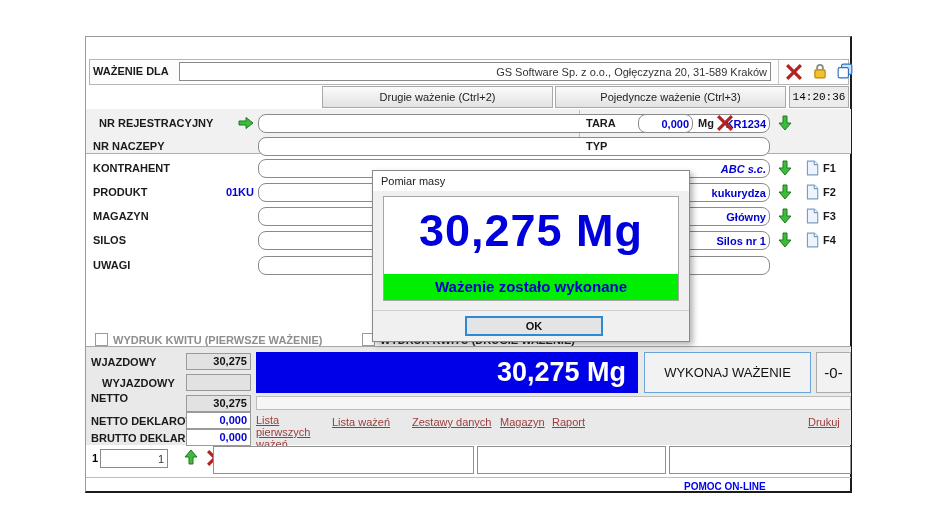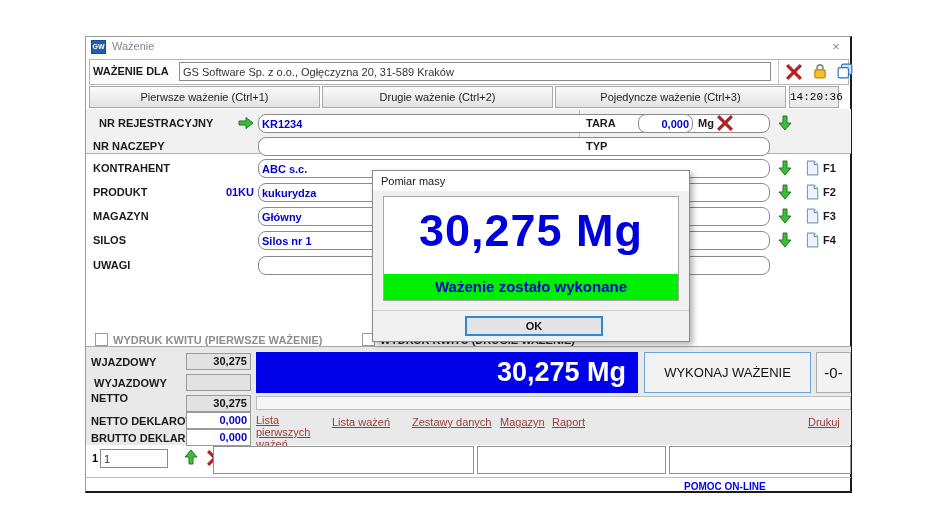--- a/index.html
+++ b/index.html
@@ -15,31 +15,31 @@
   .appicon { left:5px; top:3px; width:15px; height:14px; background:#1e5fb4; border:1px solid #16489a;
              color:#fff; font-size:7px; font-weight:bold; text-align:center; line-height:12px; }
   .apptitle { left:26px; top:3px; font-size:11px; color:#7b8794; }
   .closebtn { left:739px; top:1px; width:22px; height:17px; text-align:center; font-size:13px; color:#8a8a8a; line-height:17px; cursor:default; }
 
   
   .hdrbox { left:3px; top:22px; width:760px; height:26px; border:1px solid #b5b5b5; background:#fdfdfd; }
   .lbl { font-size:11px; font-weight:bold; color:#1a1a1a; white-space:nowrap; }
   .hdrlbl { left:7px; top:28px; }
   input.inp { position:absolute; height:19px; border:1px solid #8a8a8a; background:#ffffff;
-              font-family:"Liberation Sans",sans-serif; font-size:11px; color:#333; padding:0 3px; }
+              font-family:"Liberation Sans",sans-serif; font-size:11px; color:#333; padding:0 3px;text-align:right; }
   input.blueval { color:#0000cf; font-weight:bold;border-radius:8px; }
   input.numval { text-align:right; }
   .hdrinput { left:93px; top:25px; width:592px; }
   .hdrsep { left:692px; top:23px; width:1px; height:24px; background:#c8c8c8; }
   .icon { position:absolute; width:16px; height:16px; }
 
   
   .tab { top:49px; height:22px; border:1px solid #a8a8a8; background:linear-gradient(#fbfbfb,#e2e2e2);
          font-size:11px; color:#222; text-align:center; line-height:20px; cursor:default; }
-  .clock { left:703px; top:49px; width:50px; height:22px; border:1px solid #a8a8a8; background:#ececec;
+  .clock { left:703px; top:49px; width:60px; height:22px; border:1px solid #a8a8a8; background:#ececec;
            font-family:"Liberation Mono","DejaVu Sans Mono",monospace; font-size:11px; text-align:center; line-height:20px; }
 
   
   .regsec { left:0; top:72px; width:765px; height:45px; background:#f1f1f1; border-bottom:1px solid #b0b0b0; }
   .vsep { left:493px; top:73px; width:1px; height:44px; background:#c0c0c0; }
 
   
   .code { position:absolute; width:48px; text-align:right; font-size:11px; font-weight:bold; color:#0000cf; }
   .fkey { position:absolute; font-size:11px; font-weight:bold; color:#1a1a1a; }
 
@@ -86,43 +86,37 @@
   .msep { left:0; top:139px; width:100%; height:1px; background:#cfcfcf; }
   .okbtn { left:92px; top:145px; width:138px; height:20px; background:#e4e4e4; border:2px solid #2b8ad6;
            font-size:11px; font-weight:bold; color:#111; text-align:center; line-height:16px; cursor:default; }
 </style>
 </head>
 <body>
 
 <div id="stage">
   <div id="win">
 
-    <div class="abs titlebar">
-      <div class="abs appicon">GW</div>
-      <div class="abs apptitle">Ważenie</div>
-      <div class="abs closebtn">×</div>
-    </div>
 
     <div class="abs hdrbox"></div>
     <div class="abs lbl hdrlbl">WAŻENIE DLA</div>
     <input class="inp hdrinput" value="GS Software Sp. z o.o., Ogłęczyzna 20, 31-589 Kraków" style="">
     <div class="abs hdrsep"></div>
     <svg class="icon" style="left:700px;top:27px" viewBox="0 0 14 14">
         <path d="M2 0 L7 5 12 0 14 2 9 7 14 12 12 14 7 9 2 14 0 12 5 7 0 2z" fill="#b22222"></path>
       </svg>
     <svg class="icon" style="left:726px;top:26px" viewBox="0 0 14 14">
         <path d="M4.5 7 V4.2 a2.5 2.5 0 0 1 5 0 V7" fill="none" stroke="#8a8a8a" stroke-width="1.6"></path>
         <rect x="2.5" y="6" width="9" height="7" rx="1" fill="#f2c12e" stroke="#b8860b"></rect>
       </svg>
     <svg class="icon" style="left:751px;top:26px" viewBox="0 0 14 14">
         <rect x="4" y="1" width="9" height="9" rx="1.5" fill="#cfe4f7" stroke="#2a6fc9"></rect>
         <rect x="1" y="4" width="9" height="9" rx="1.5" fill="#ffffff" stroke="#2a6fc9"></rect>
       </svg>
 
-    <div class="abs tab" style="left:3px;width:231px">Pierwsze ważenie (Ctrl+1)</div>
     <div class="abs tab" style="left:236px;width:231px">Drugie ważenie (Ctrl+2)</div>
     <div class="abs tab" style="left:469px;width:231px">Pojedyncze ważenie (Ctrl+3)</div>
     <div class="abs clock">14:20:36</div>
 
     <div class="abs regsec"></div>
     <div class="abs vsep"></div>
 
     <div class="abs lbl" style="left:13px;top:80px">NR REJESTRACYJNY</div>
     <svg class="icon" style="left:152px;top:78px" viewBox="0 0 16 14">
         <path d="M1 5 h7 V1.5 L15 7 8 12.5 V9 H1 z" fill="#3fba3f" stroke="#1c7a1c"></path>
@@ -139,21 +133,21 @@
         <path d="M2 0 L7 5 12 0 14 2 9 7 14 12 12 14 7 9 2 14 0 12 5 7 0 2z" fill="#b22222"></path>
       </svg>
 
     <div class="abs lbl" style="left:7px;top:103px">NR NACZEPY</div>
     <input class="inp blueval" style="left: 172px; top: 100px; width: 512px;" value="">
 
     <div class="abs lbl" style="left:500px;top:103px">TYP</div>
 
     <div class="abs lbl" style="left:7px;top:125px">KONTRAHENT</div>
     <div class="code" style="left:120px;top:125px"></div>
-    <input class="inp blueval" style="left: 172px; top: 122px; width: 512px;" value="ABC s.c.">
+    <input class="inp blueval" style="left: 172px; top: 122px; width: 512px; font-style: italic;" value="ABC s.c.">
     <svg class="icon" style="left:691px;top:123px" viewBox="0 0 14 16">
         <path d="M5 1 h4 v7 h4 L7 15 1 8 h4 z" fill="#3fba3f" stroke="#1c7a1c"></path>
       </svg>
     <svg class="icon" style="left:718px;top:123px" viewBox="0 0 14 14">
         <path d="M3 1 h6 l3 3 v9 H3 z" fill="#eef4fb" stroke="#7a9cc6"></path>
         <path d="M9 1 v3 h3" fill="#ffffff" stroke="#7a9cc6"></path>
       </svg>
     <div class="fkey" style="left:737px;top:125px">F1</div>
 
     <div class="abs lbl" style="left:7px;top:149px">PRODUKT</div>
@@ -194,21 +188,21 @@
     <input class="inp blueval" style="left: 172px; top: 219px; width: 512px;" value="">
 
     <div class="cb" style="left:9px;top:296px"></div>
     <div class="cbl" style="left:27px;top:297px">WYDRUK KWITU (PIERWSZE WAŻENIE)</div>
     <div class="cb" style="left:276px;top:296px"></div>
     <div class="cbl" style="left:294px;top:297px;color:#2a2a2a">WYDRUK KWITU (DRUGIE WAŻENIE)</div>
 
     <div class="abs sumsec"></div>
     <div class="abs lbl" style="left:5px;top:319px">WJAZDOWY</div>
     <div class="sfield gray" style="top:316px">30,275</div>
-    <div class="abs lbl" style="left:8px;top:340px">WYJAZDOWY</div>
+    <div class="abs lbl" style="left:16px;top:340px">WYJAZDOWY</div>
     <div class="sfield gray" style="top:337px"></div>
     <div class="abs lbl" style="left:5px;top:355px">NETTO</div>
     <div class="sfield gray" style="top:358px">30,275</div>
     <div class="abs lbl" style="left:5px;top:378px">NETTO DEKLAROWANE</div>
     <div class="sfield white" style="top:375px">0,000</div>
     <div class="abs lbl" style="left:5px;top:395px">BRUTTO DEKLAROWANE</div>
     <div class="sfield white" style="top:392px">0,000</div>
 
     <div class="abs bigdisplay">30,275 Mg</div>
     <div class="abs weighbtn">WYKONAJ WAŻENIE</div>

